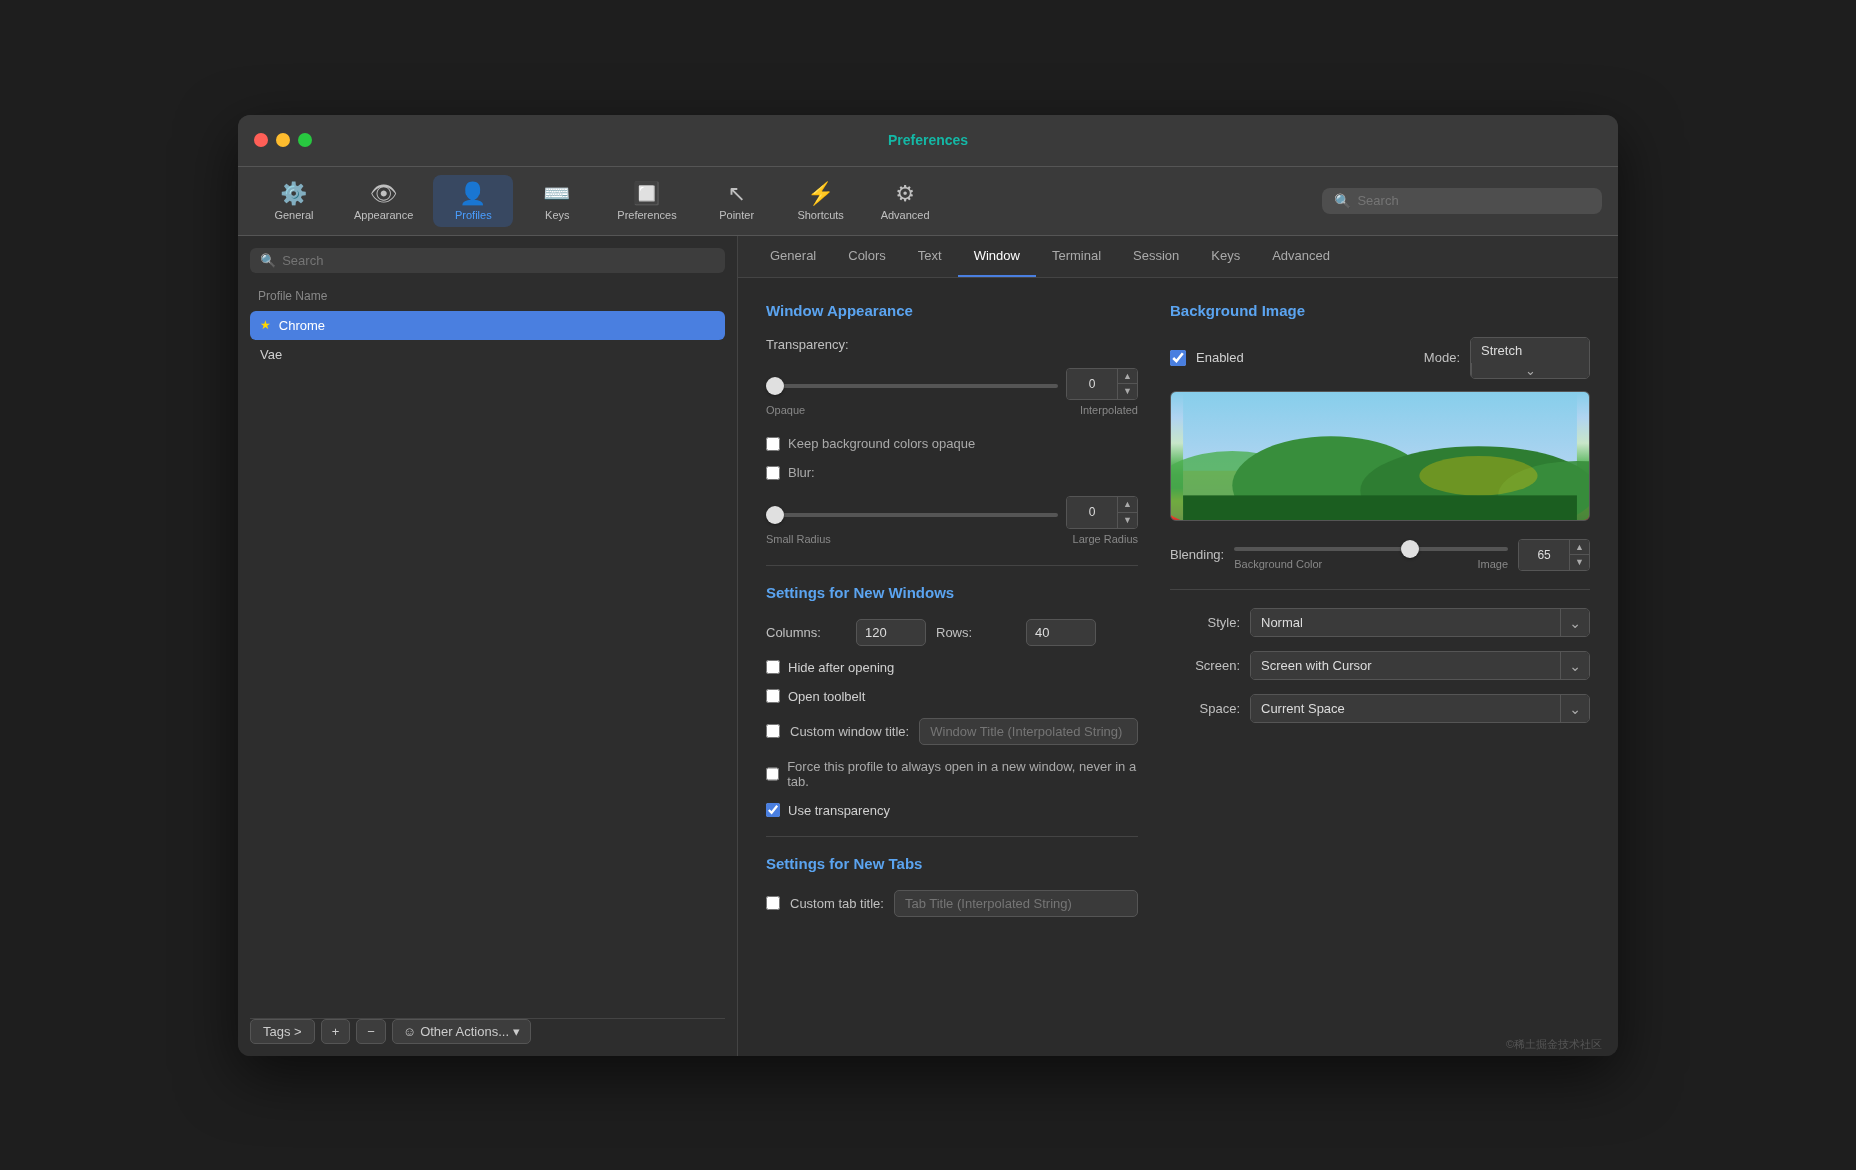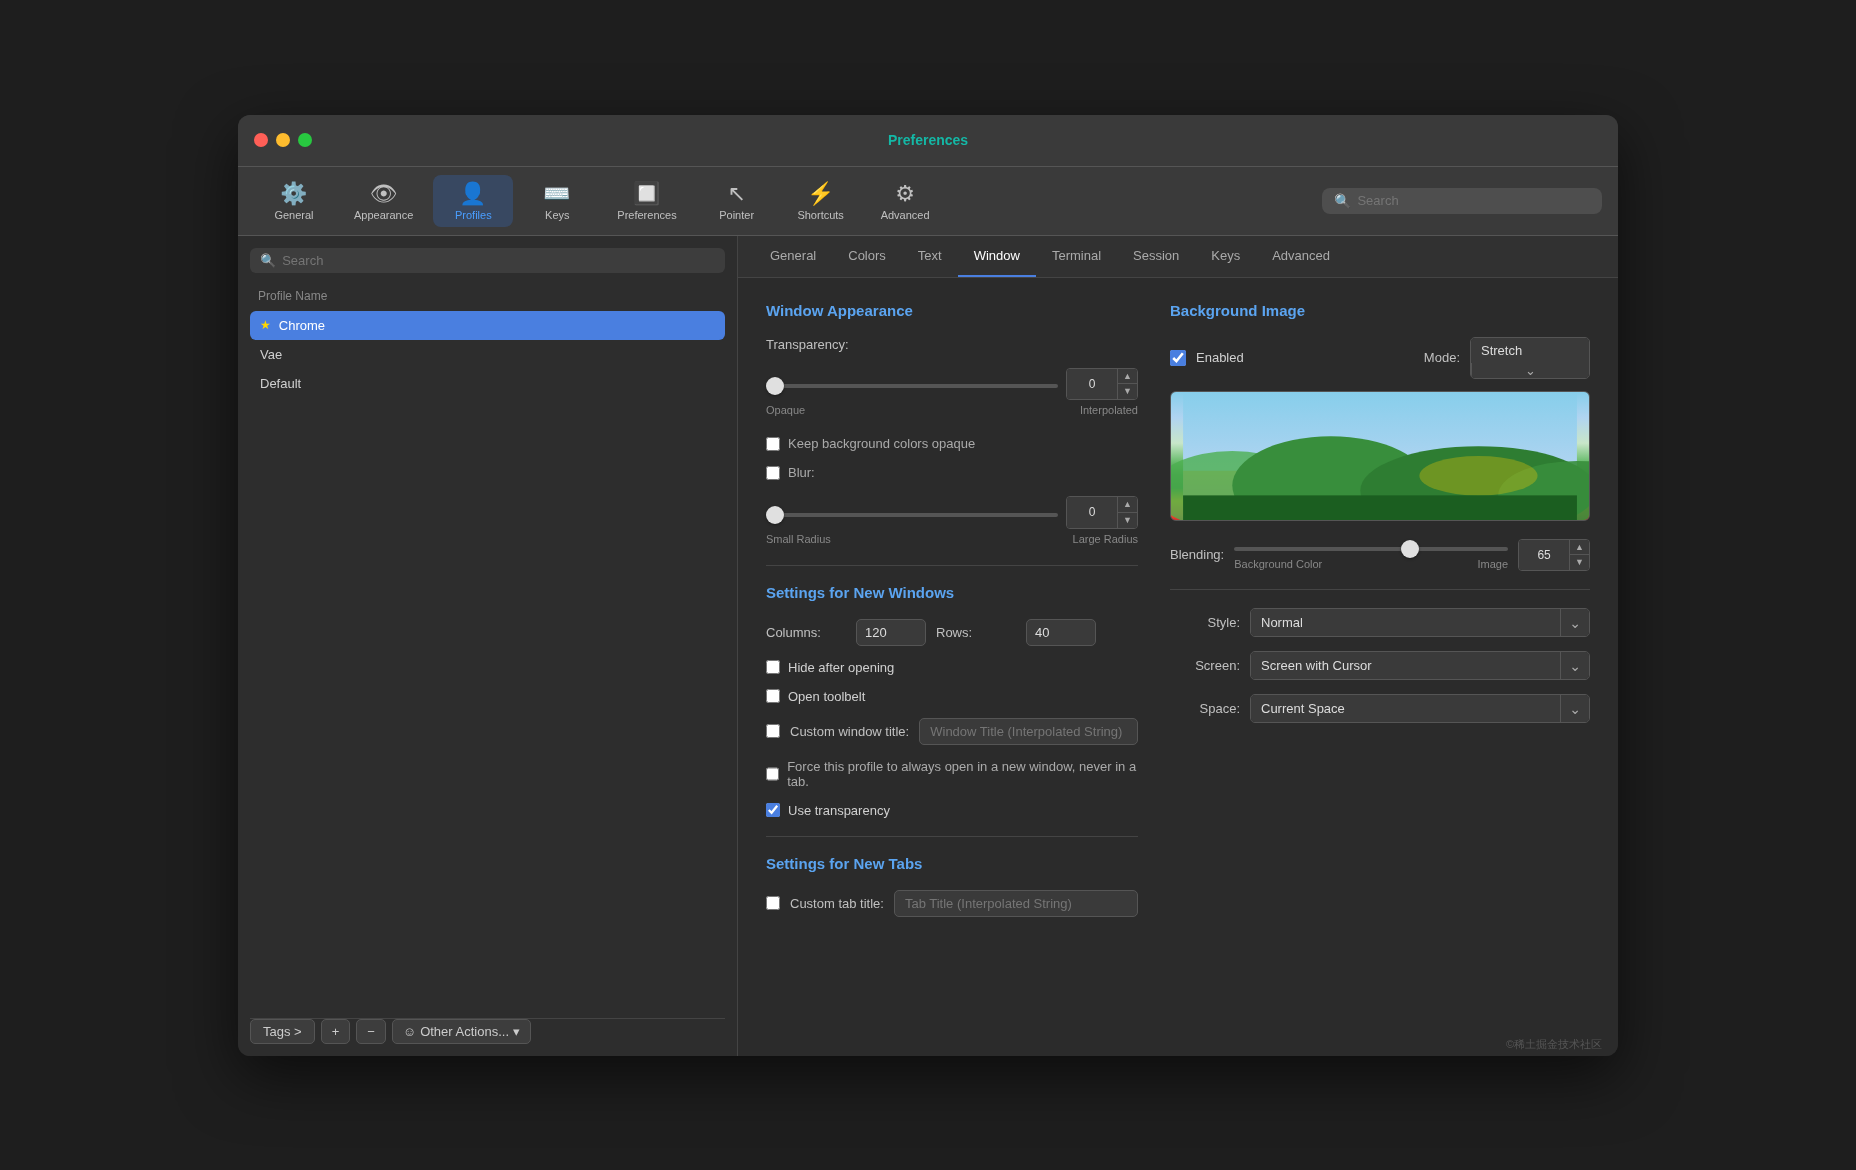--- a/index.html
+++ b/index.html
@@ -573,23 +573,20 @@
       </div>
       <div class="sidebar-list">
         <div class="sidebar-header">Profile Name</div>
         <div class="sidebar-item selected">
           <span class="star-icon">★</span>
           <span>Chrome</span>
         </div>
         <div class="sidebar-item">
           <span>Vae</span>
         </div>
-        <div class="sidebar-item">
-          <span>Default</span>
-        </div>
       </div>
       <div class="sidebar-footer">
         <button class="tags-btn">
           <span>Tags &gt;</span>
         </button>
         <button class="footer-btn">
           <span>+</span>
         </button>
         <button class="footer-btn">
           <span>−</span>

